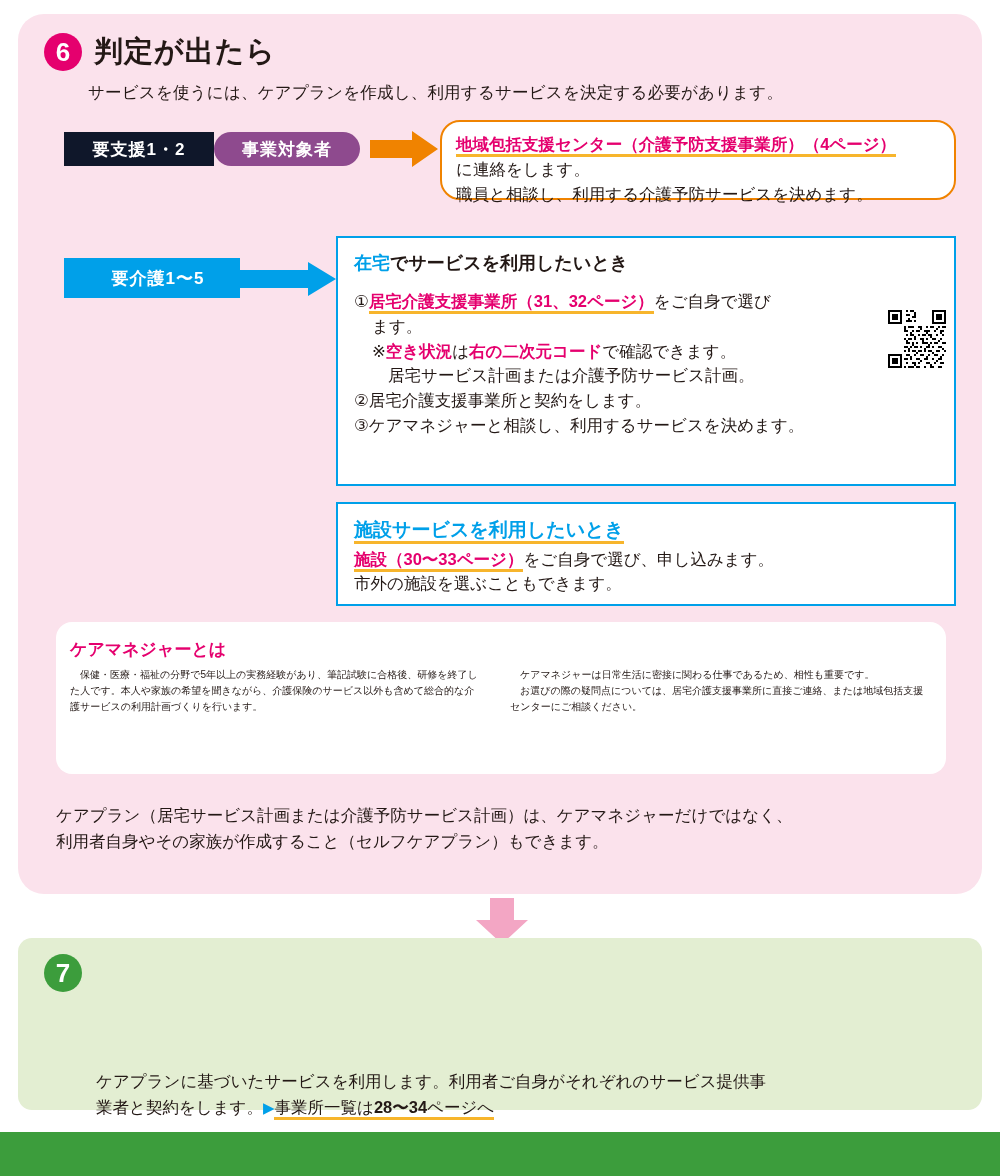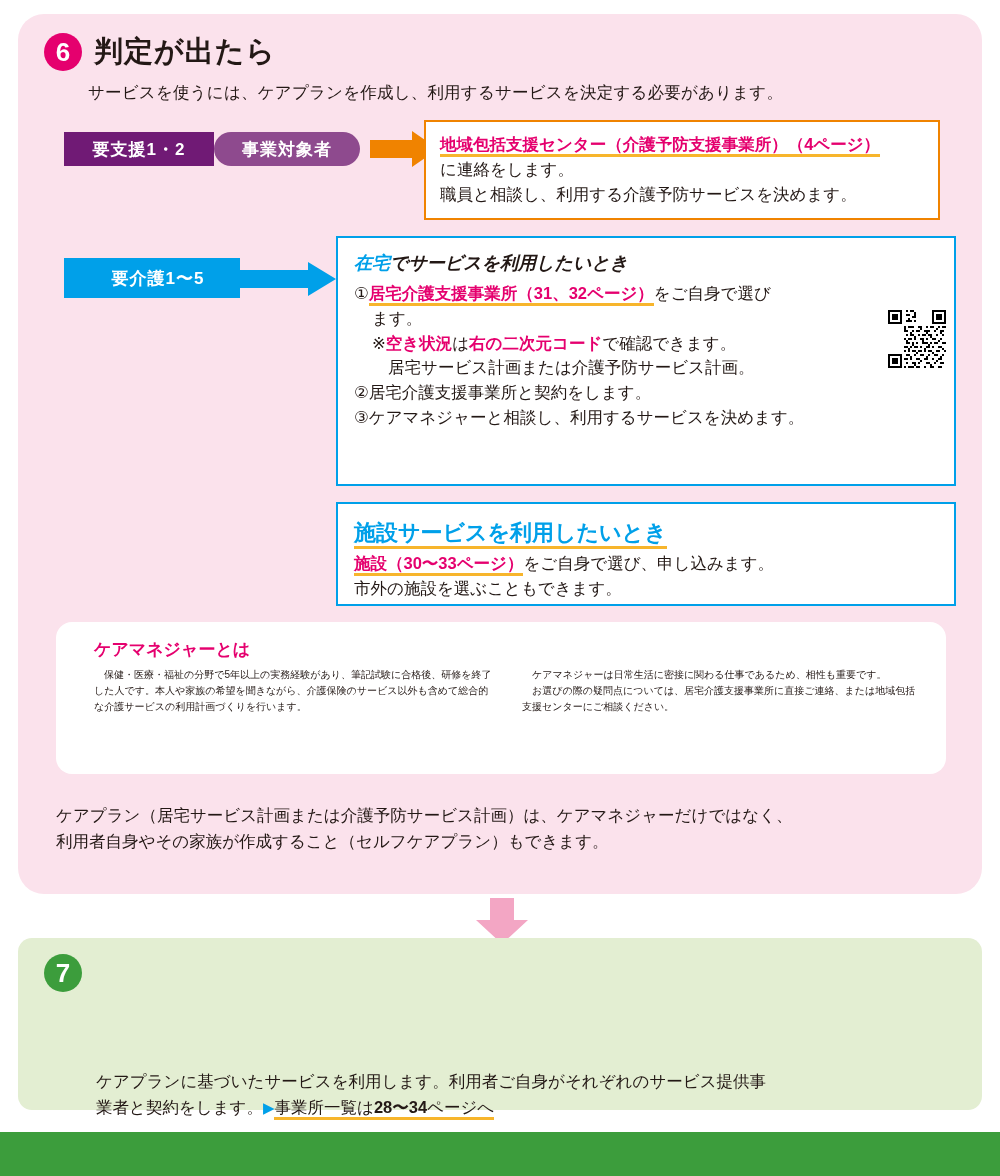--- a/index.html
+++ b/index.html
@@ -65,21 +65,21 @@
   .lbl {
     position: absolute;
     color: #ffffff;
     font-weight: bold;
     font-size: 17px;
     display: flex;
     align-items: center;
     justify-content: center;
     letter-spacing: 1px;
   }
-  .lbl-pink { background: #701a75; }
+  .lbl-pink { background: #0f172a; }
   .lbl-purple { background: #8e4a8e; border-radius: 17px; }
   .lbl-blue { background: #00a0e9; }
 
   
   .arrow {
     position: absolute;
   }
 
   
   .box {
@@ -103,21 +103,21 @@
     border-bottom: 3px solid #f7b52c;
     padding-bottom: 1px;
   }
 
   
   .cm-box {
     position: absolute;
     background: #ffffff;
     border-radius: 16px;
     box-sizing: border-box;
-    padding: 16px 22px 14px 38px;
+    padding: 16px 22px 14px 14px;
   }
   .cm-title {
     font-size: 17px;
     font-weight: bold;
     color: #e5006e;
     margin-bottom: 6px;
   }
   .cm-cols {
     display: flex;
     gap: 26px;
@@ -188,41 +188,41 @@
 
 <div class="lbl lbl-pink" style="left:64px; top:132px; width:150px; height:34px;">要支援1・2</div>
 <div class="lbl lbl-purple" style="left:214px; top:132px; width:146px; height:34px;">事業対象者</div>
 
 <div class="arrow" style="left:370px; top:131px;">
   <svg width="68" height="36" viewBox="0 0 68 36">
     <polygon points="0,9 42,9 42,0 68,18 42,36 42,27 0,27" fill="#f08300"></polygon>
   </svg>
 </div>
 
-<div class="box box-orange" style="left:424px; top:120px; width:516px; height:100px;">
+<div class="box box-orange" style="left:440px; top:120px; width:516px; height:80px;border-radius:20px;">
   <div class="box-inner">
     <div>
       <span class="bold pink-t u-orange-thick">地域包括支援センター（介護予防支援事業所）</span><span class="u-orange-thick"><span class="bold pink-t">（4ページ）</span></span>
     </div>
     <div>に連絡をします。</div>
     <div>職員と相談し、利用する介護予防サービスを決めます。</div>
   </div>
 </div>
 
 <div class="lbl lbl-blue" style="left:64px; top:258px; width:164px; height:40px;padding-left:12px;">要介護1〜5</div>
 
 <div class="arrow" style="left:232px; top:262px;">
   <svg width="104" height="34" viewBox="0 0 104 34">
     <polygon points="0,8 76,8 76,0 104,17 76,34 76,26 0,26" fill="#00a0e9"></polygon>
   </svg>
 </div>
 
 <div class="box box-blue" style="left:336px; top:236px; width:620px; height:250px;">
   <div class="box-inner" style="padding:12px 16px;">
-    <div style="font-size:18px; margin-bottom:4px;font-style:italic;">
+    <div style="font-size:18px; margin-bottom:12px;">
       <span class="bold blue-t">在宅</span><span class="bold">でサービスを利用したいとき</span>
     </div>
     <div style="white-space:nowrap;">
       <span>①</span><span class="bold pink-t u-orange-thick">居宅介護支援事業所</span><span class="u-orange-thick"><span class="bold pink-t">（31、32ページ）</span></span><span>をご自身で選び</span>
     </div>
     <div style="padding-left:18px;">ます。</div>
     <div style="padding-left:18px;">
       <span>※</span><span class="bold pink-t">空き状況</span><span>は</span><span class="bold pink-t">右の二次元コード</span><span>で確認できます。</span>
     </div>
     <div style="padding-left:34px;">居宅サービス計画または介護予防サービス計画。</div>
@@ -355,21 +355,21 @@
         <rect x="16" y="25" width="1" height="1"></rect>
       <rect x="24" y="25" width="1" height="1"></rect>
         <rect x="13" y="27" width="1" height="1"></rect>
       <rect x="21" y="27" width="1" height="1"></rect>
     </g>
   </svg>
 </div>
 
 <div class="box box-blue" style="left:336px; top:502px; width:620px; height:104px;">
   <div class="box-inner" style="padding:12px 16px;">
-    <div style="font-size:22px; margin-bottom:2px;">
+    <div style="font-size:19px; margin-bottom:2px;">
       <span class="bold blue-t u-orange-thick">施設サービスを利用したいとき</span>
     </div>
     <div>
       <span class="bold pink-t u-orange-thick">施設</span><span class="u-orange-thick"><span class="bold pink-t">（30〜33ページ）</span></span><span>をご自身で選び、申し込みます。</span>
     </div>
     <div>市外の施設を選ぶこともできます。</div>
   </div>
 </div>
 
 <div class="cm-box" style="left:56px; top:622px; width:890px; height:152px;">

